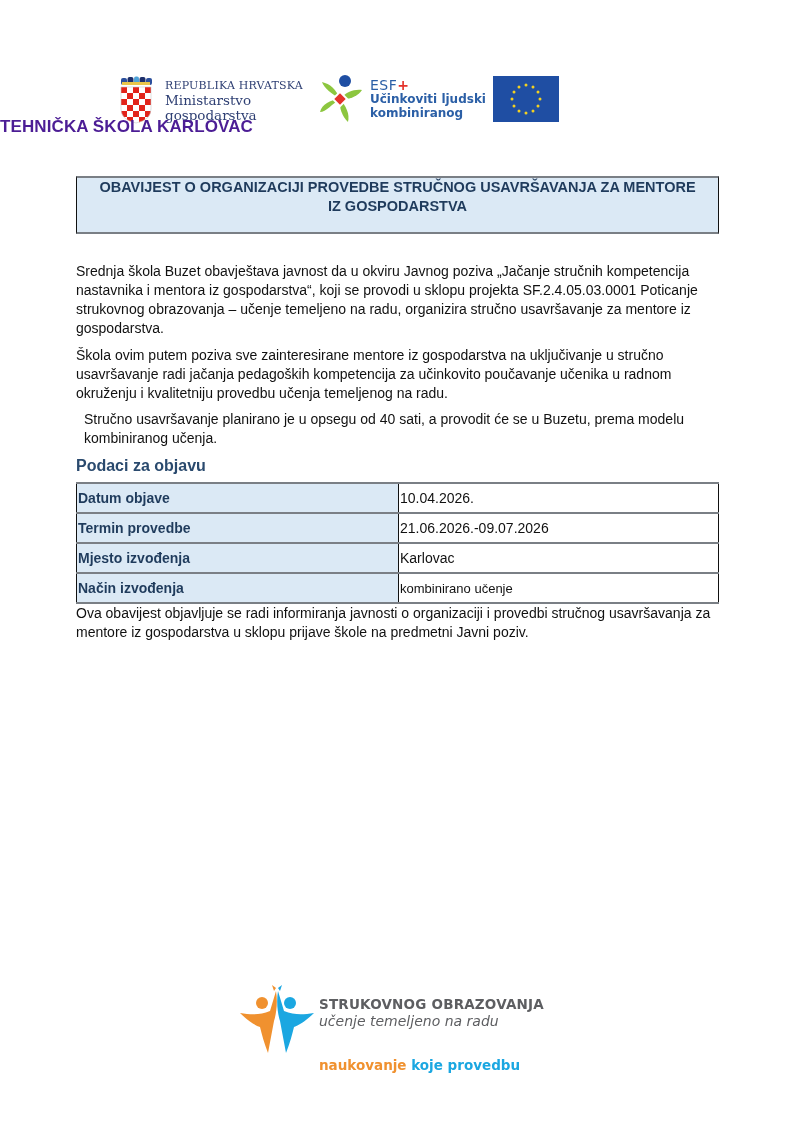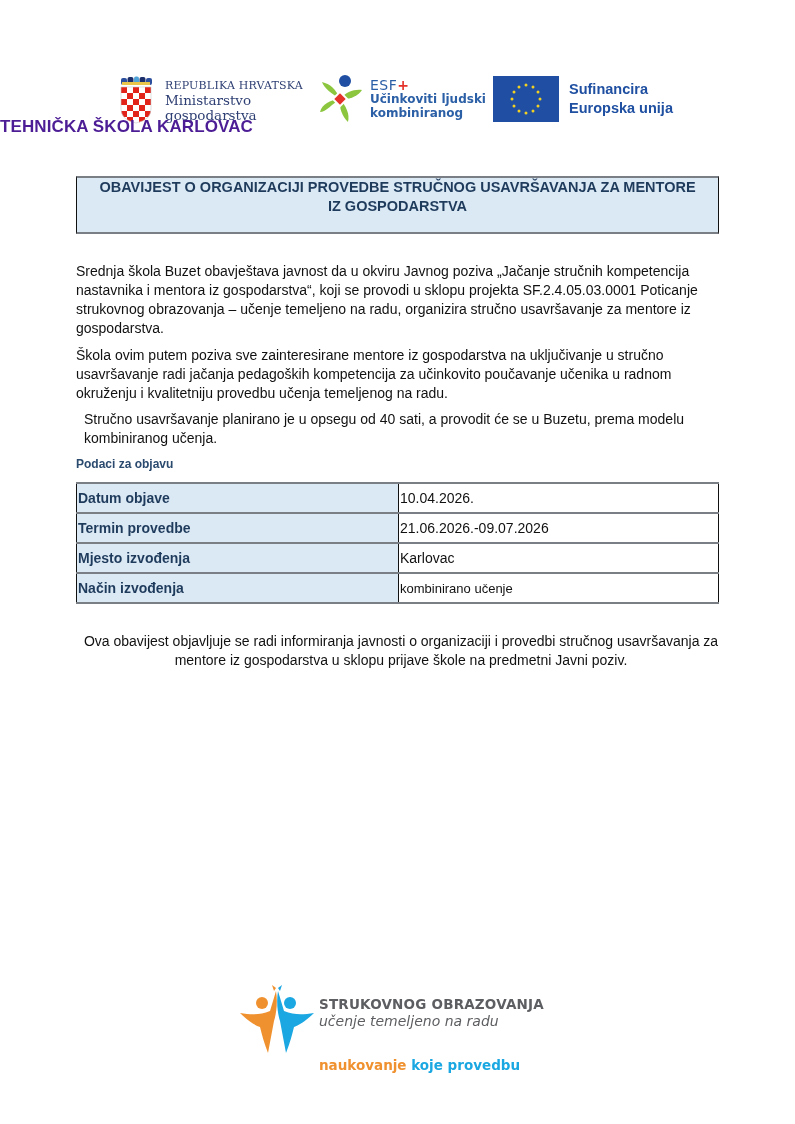--- a/index.html
+++ b/index.html
@@ -38,32 +38,32 @@
       border-left: 1.5px solid #111; border-right: 1.5px solid #111;
       display: flex; align-items: flex-start; justify-content: center; text-align: center;
       color: #1f3b5c; font-weight: bold; font-size: 14.5px; line-height: 19px; padding: 0 16px; }
 
     
     .para { position: absolute; left: 76px; width: 650px; font-size: 14px; line-height: 19px; color: #111; }
     .p1 { top: 262px; }
     .p2 { top: 346px; }
     .p3 { top: 410px; margin-left: 8px; }
 
-    .section-heading { position: absolute; top: 457px; left: 76px; font-size: 12px; font-weight: bold; color: #2a4a6e; }
+    .section-heading { position: absolute; top: 457px; left: 76px; font-size: 16px; font-weight: bold; color: #2a4a6e; }
 
     
     .info-table { position: absolute; top: 482px; left: 76px; width: 643px; border-collapse: collapse; }
     .info-table td { height: 30px; font-size: 14px; padding: 0 1px; vertical-align: middle;
       border-top: 2px solid #7a7f85; border-bottom: 2px solid #7a7f85; }
     .info-table td.k { width: 322px; background: #dbe9f5; color: #1f3b5c; font-weight: bold;
       border-left: 1.5px solid #111; border-right: 1.5px solid #111; }
     .info-table td.v { background: #fff; color: #111; border-right: 1.5px solid #111; }
     .info-table td.v.small { font-size: 13px; }
 
-    .p4 { top: 632px; text-align: center; }
+    .p4 { top: 604px; }
 
     
     .bottom-logo { position: absolute; top: 985px; left: 238px; width: 330px; height: 92px; }
     .bottom-logo svg { position: absolute; left: 0; top: 0; width: 78px; height: 70px; }
     .bl-text { position: absolute; left: 81px; top: 11px; }
     .bl-l1, .bl-l2 { font-family: "DejaVu Sans", sans-serif; font-weight: bold; font-size: 13.5px; color: #5d5e61; line-height: 16px; letter-spacing: 0.2px; }
     .bl-l3 { font-family: "DejaVu Sans", sans-serif; font-style: italic; font-size: 14px; color: #5d5e61; line-height: 18px; }
     .bl-l4 { position: absolute; left: 81px; top: 72px; font-family: "DejaVu Sans", sans-serif; font-weight: bold; font-size: 13.5px; }
     .bl-l4 .orange { color: #f0912f; }
     .bl-l4 .blue { color: #1ba7e1; }
@@ -147,24 +147,20 @@
           <circle cx="40" cy="35" r="1.5"></circle>
           <circle cx="33" cy="37" r="1.5"></circle>
           <circle cx="26" cy="35" r="1.5"></circle>
           <circle cx="21" cy="30" r="1.5"></circle>
           <circle cx="19" cy="23" r="1.5"></circle>
           <circle cx="21" cy="16" r="1.5"></circle>
           <circle cx="26" cy="11" r="1.5"></circle>
         </g>
       </svg>
     </div>
-    <div class="txt">
-      <div>Sufinancira</div>
-      <div>Europska unija</div>
-    </div>
   </div>
 </div>
 
 <div class="school-title">TEHNIČKA ŠKOLA KARLOVAC</div>
 
 <div class="notice-box">
   <span>OBAVIJEST O ORGANIZACIJI PROVEDBE STRUČNOG USAVRŠAVANJA ZA MENTORE IZ GOSPODARSTVA</span>
 </div>
 
 <p class="para p1">Srednja škola Buzet obavještava javnost da u okviru Javnog poziva „Jačanje stručnih kompetencija nastavnika i mentora iz gospodarstva“, koji se provodi u sklopu projekta SF.2.4.05.03.0001 Poticanje strukovnog obrazovanja – učenje temeljeno na radu, organizira stručno usavršavanje za mentore iz gospodarstva.</p>

